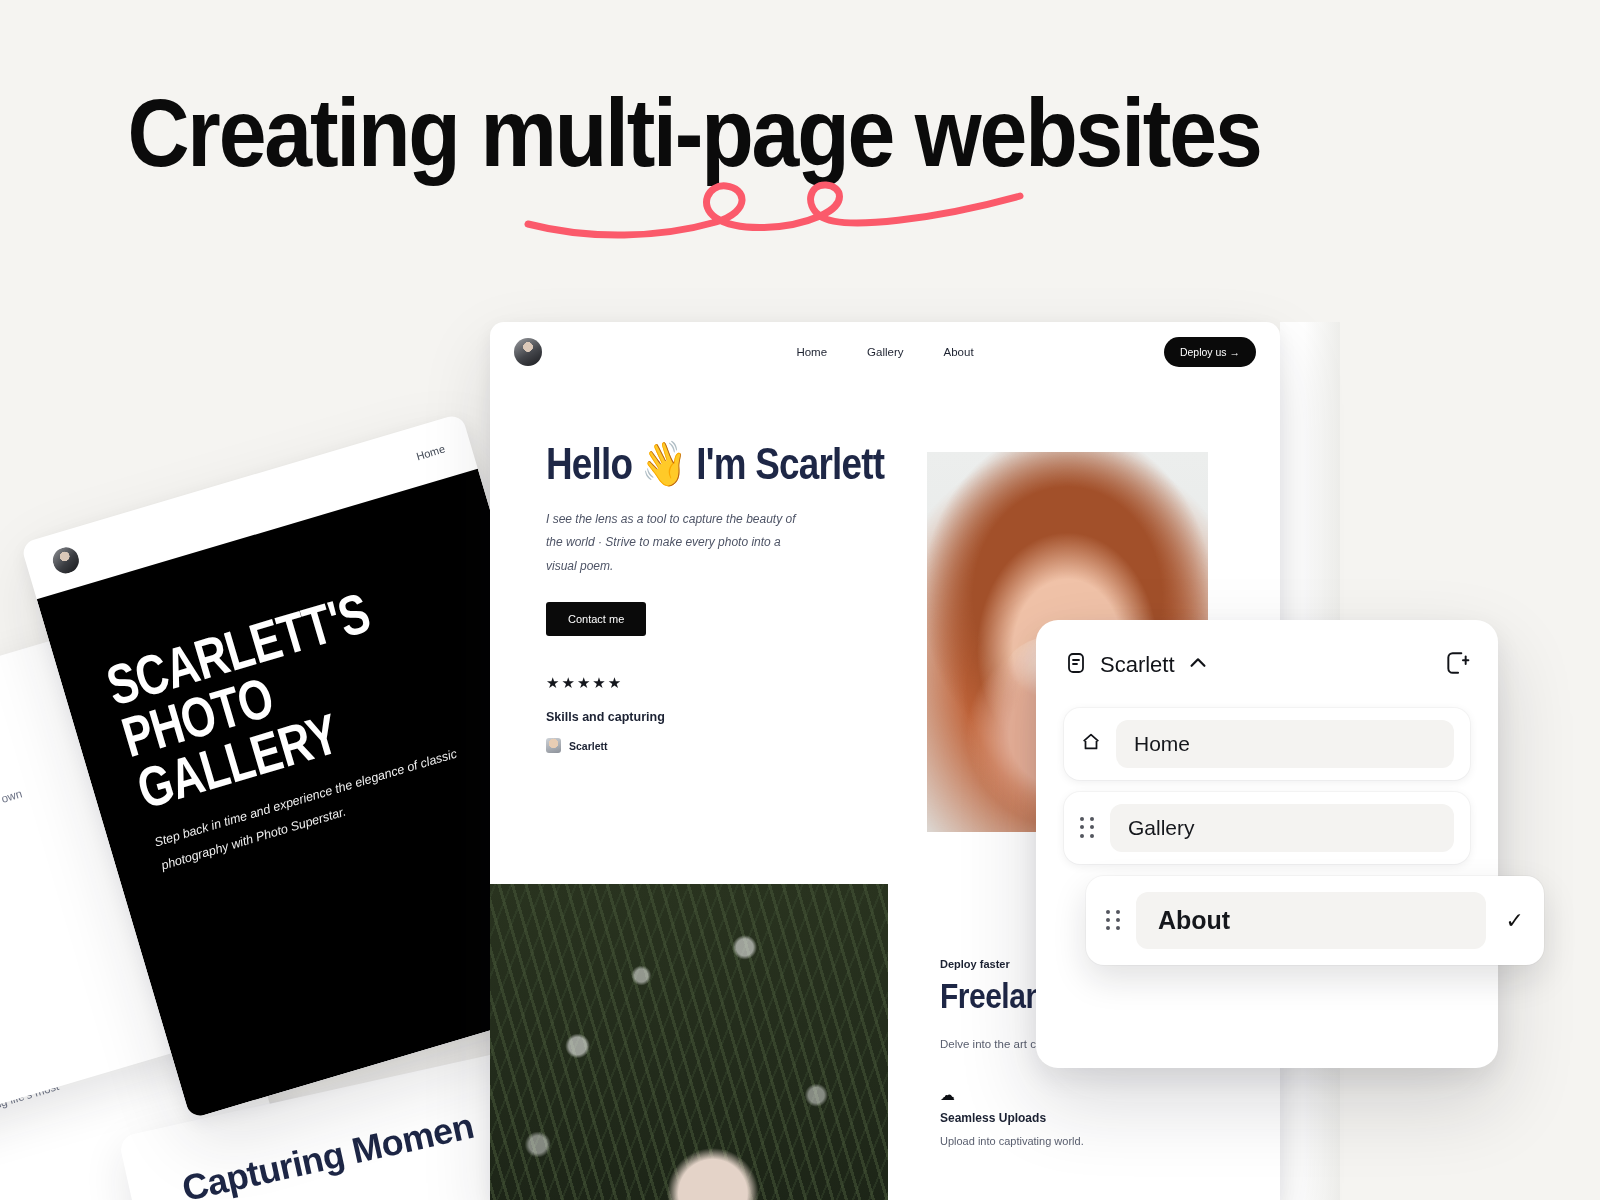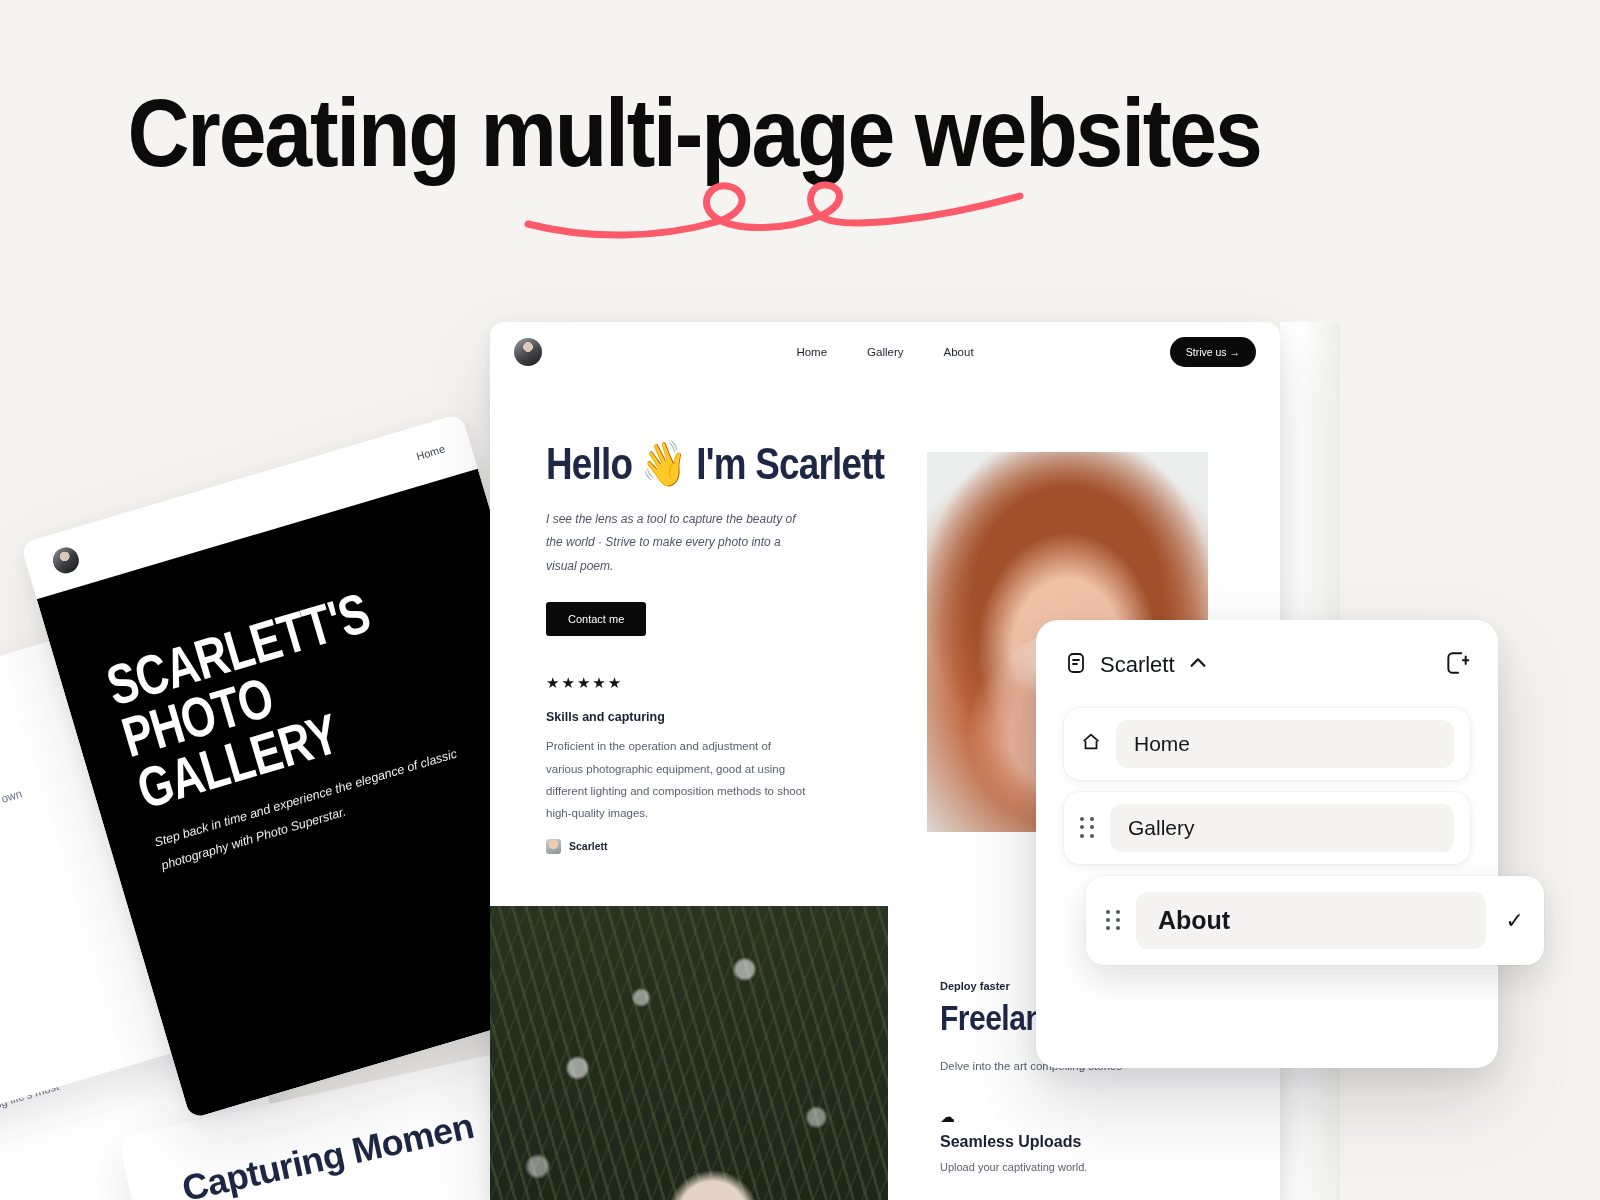--- a/index.html
+++ b/index.html
@@ -166,21 +166,21 @@
   }
   .mc-right { padding: 74px 0 0 52px; width: 330px; }
   .kicker { font-size: 11px; font-weight: 700; color:#1b2132; }
   .mc-h2 {
     margin-top: 7px; font-size: 30px; font-weight: 800; color:#1e2746;
     letter-spacing: -.5px; transform: scaleY(1.16); transform-origin: left top;
   }
   .mc-p { margin-top: 22px; font-size: 11.5px; line-height: 1.95; color:#5b6070; max-width: 282px; }
   .feat { margin-top: 32px; }
   .feat .ico { font-size: 15px; color:#0d0f14; line-height:1; }
-  .feat h4 { margin-top: 9px; font-size: 16px; font-weight:700; color:#1b2132; }
+  .feat h4 { margin-top: 9px; font-size: 12px; font-weight:700; color:#1b2132; }
   .feat p { margin-top: 6px; font-size: 11px; line-height: 1.85; color:#5b6070; max-width: 410px; }
 
   
   #pages-panel {
     position:absolute; left: 1036px; top: 620px; width: 462px; height: 448px;
     background:#fff; border-radius: 22px; z-index: 30;
     box-shadow: 0 34px 80px rgba(25,25,35,.16), 0 10px 26px rgba(25,25,35,.08);
     padding: 30px 28px 0 28px;
   }
   .pp-head { display:flex; align-items:center; gap: 12px; }
@@ -251,50 +251,49 @@
 
   <div class="card shadow-lg" id="main-card">
 
     <div class="mc-head">
       <div class="mc-avatar"></div>
       <div class="mc-nav">
         <span>Home</span>
         <span>Gallery</span>
         <span>About</span>
       </div>
-      <button class="mc-cta">Strive us  →</button>
+      <button class="mc-cta">Deploy us  →</button>
     </div>
 
     <div class="mc-hero">
       <div class="mc-left">
         <div class="hero-h">Hello 👋 I'm Scarlett</div>
         <div class="hero-p">I see the lens as a tool to capture the beauty of the world · Strive to make every photo into a visual poem.</div>
         <button class="hero-btn">Contact me</button>
         <div class="stars">★★★★★</div>
         <div class="skills-h">Skills and capturing</div>
-        <div class="skills-p">Proficient in the operation and adjustment of various photographic equipment, good at using different lighting and composition methods to shoot high-quality images.</div>
         <div class="byline">
           <span class="av"></span>
           <span>Scarlett</span>
         </div>
       </div>
       <div class="mc-photo"></div>
     </div>
 
     <div class="mc-lower">
       <div class="nature-photo"></div>
       <div class="mc-right">
         <div class="kicker">Deploy faster</div>
         <div class="mc-h2">Freelance</div>
         <div class="mc-p">Delve into the art compelling stories</div>
 
         <div class="feat">
           <div class="ico">☁</div>
           <h4>Seamless Uploads</h4>
-          <p>Upload your captivating world.</p>
+          <p>Upload into captivating world.</p>
         </div>
 
       </div>
     </div>
   </div>
 
   <div class="white-strip"></div>
 
   <div id="pages-panel">
     <div class="pp-head">

